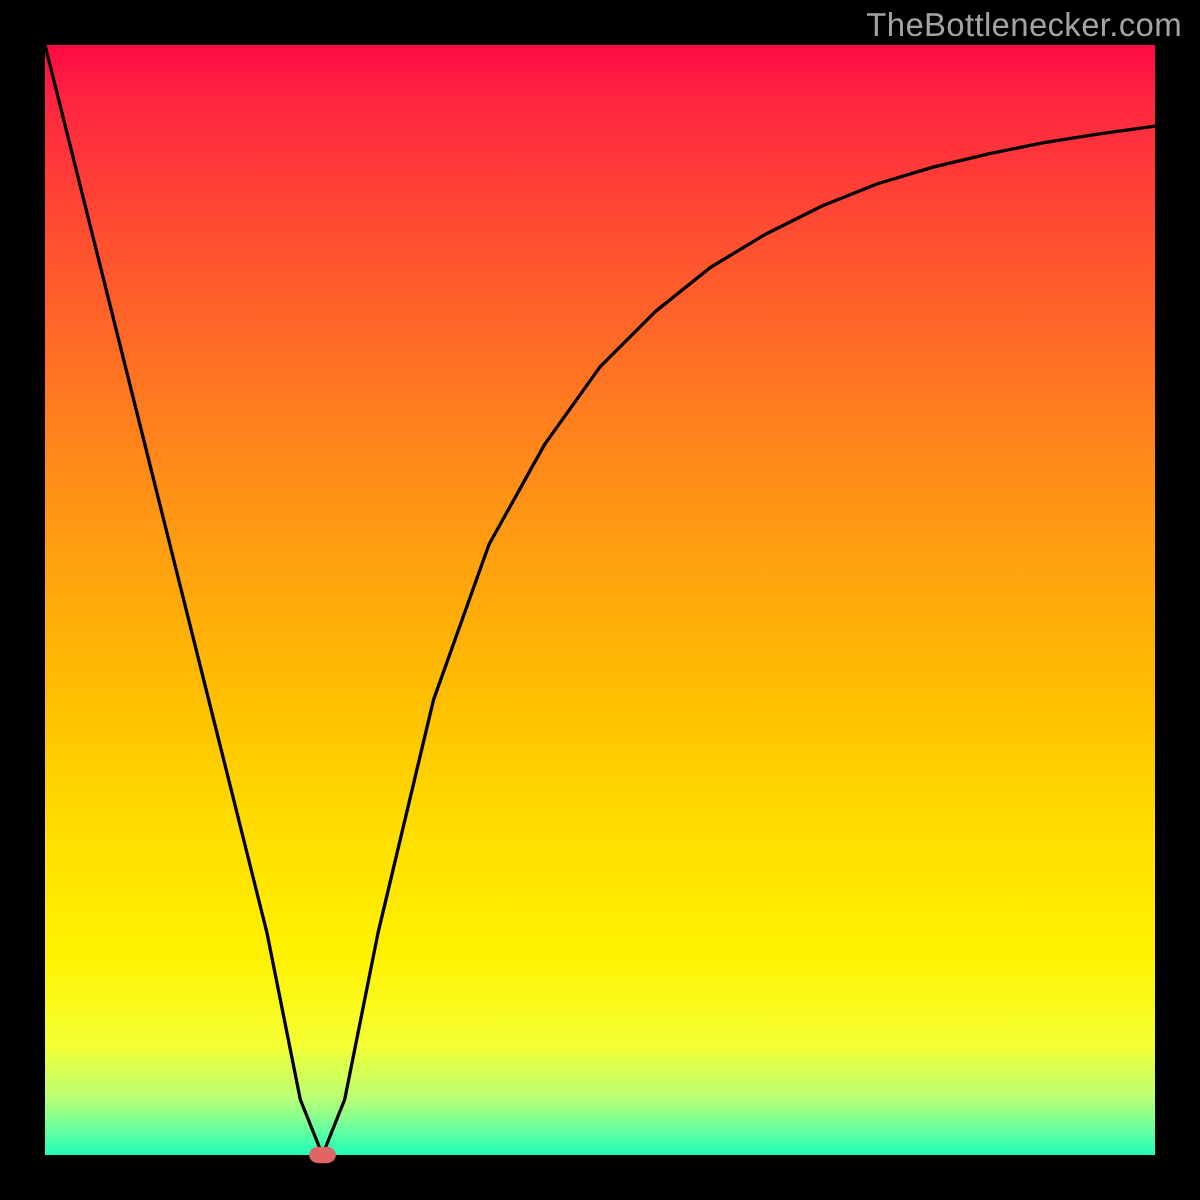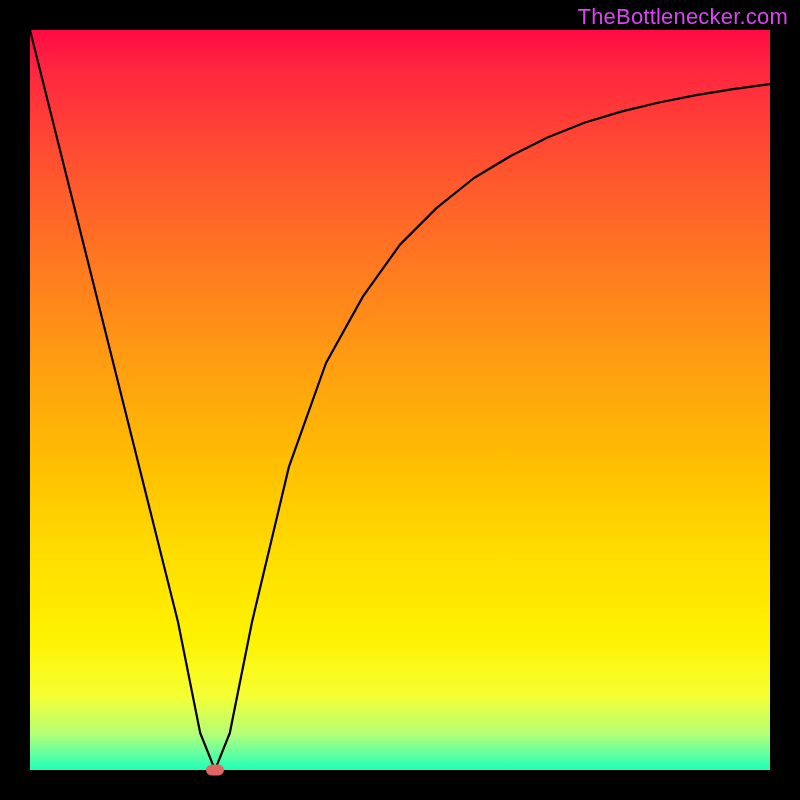--- a/index.html
+++ b/index.html
@@ -36,21 +36,21 @@
       #1effb8 100%
     );
   }
   .watermark {
     position: absolute;
     top: 4px;
     right: 12px;
     font-family: Arial, Helvetica, sans-serif;
     font-size: 22px;
     font-weight: 500;
-    color: #d946ef;
+    color: #a3a3a3;
     letter-spacing: 0.2px;
     user-select: none;
   }
   svg.curve {
     position: absolute;
     left: 0;
     top: 0;
     width: 740px;
     height: 740px;
   }

